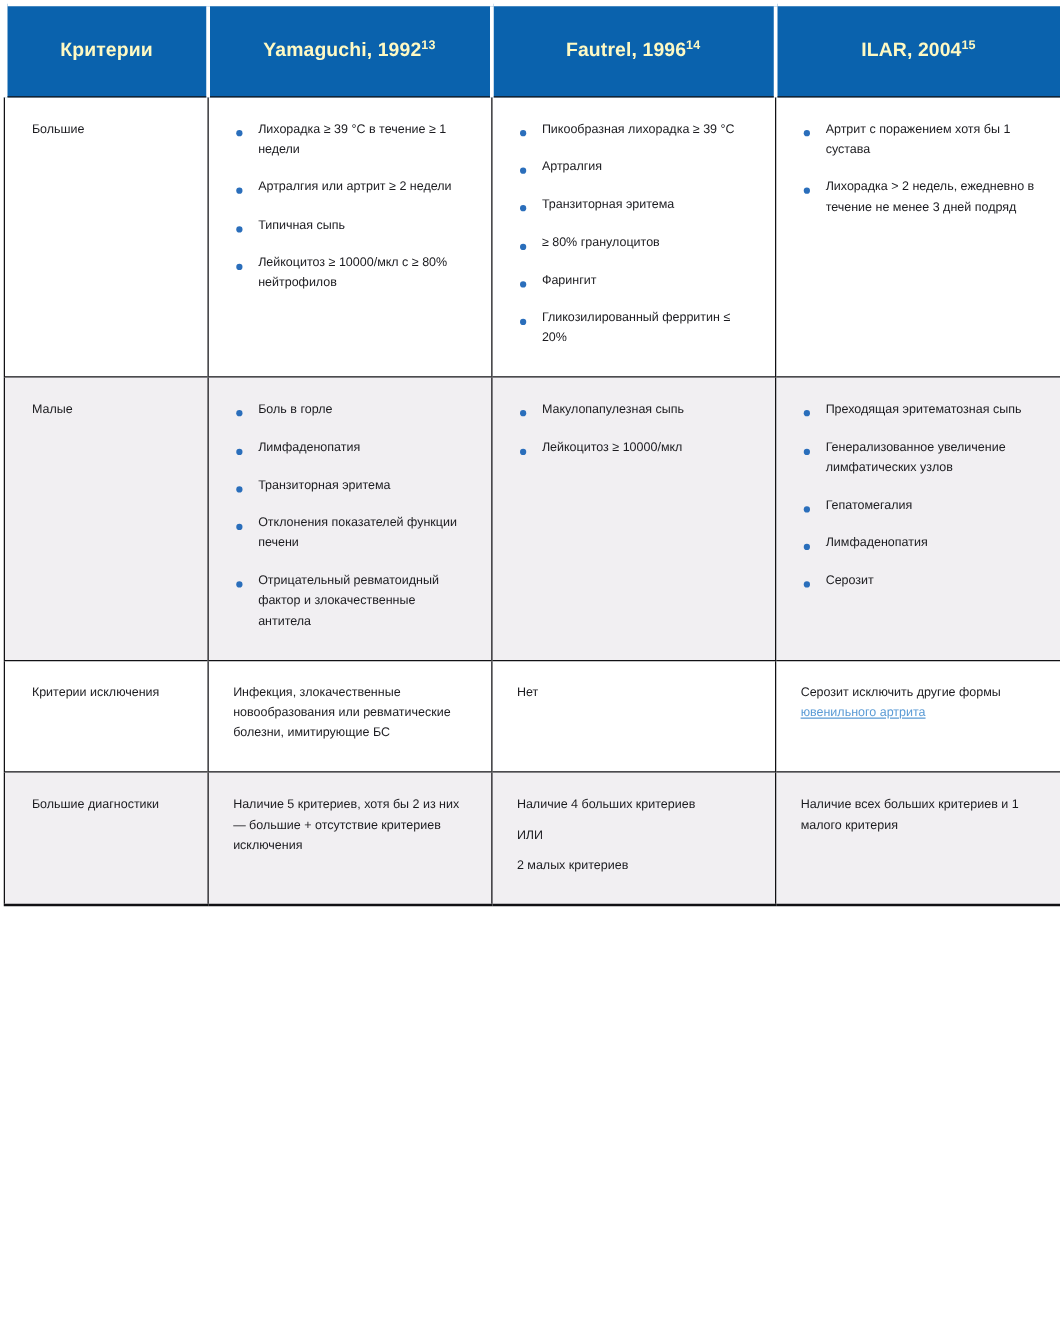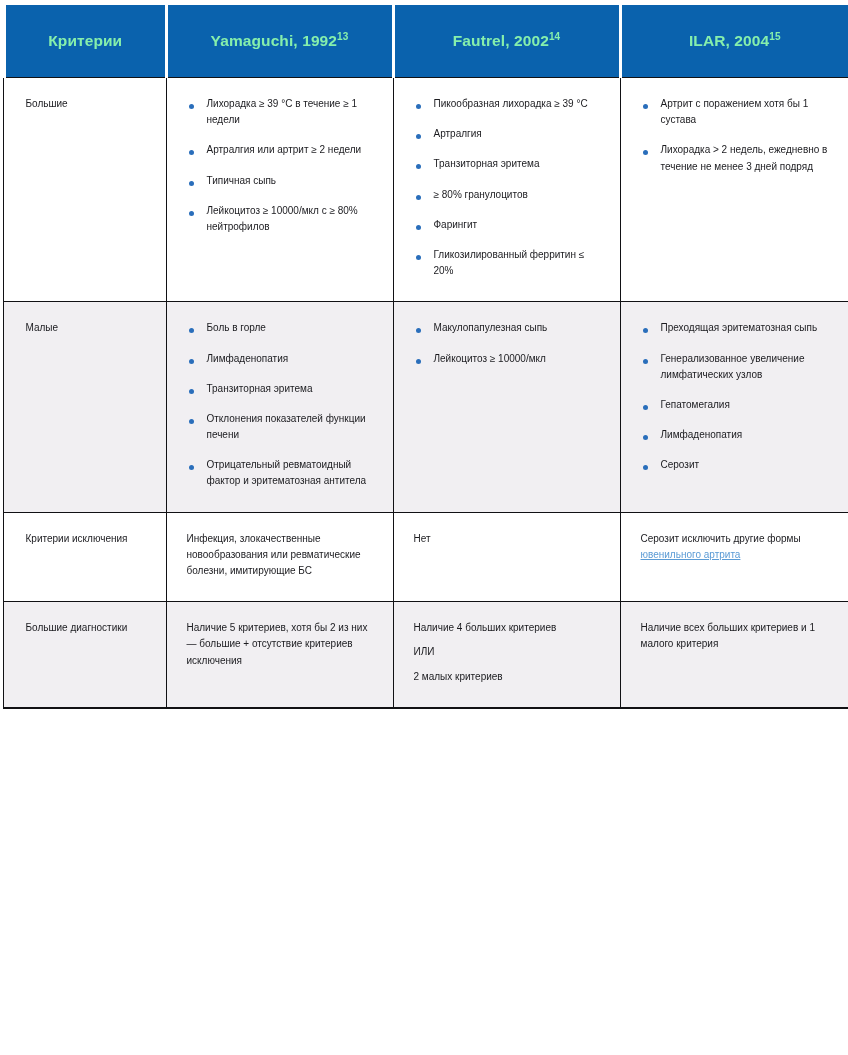--- a/index.html
+++ b/index.html
@@ -24,21 +24,21 @@
 
   table.criteria-table {
     width: 100%;
     border-collapse: collapse;
     table-layout: fixed;
   }
 
   
   thead tr.header-row th {
     background: #0a62ad;
-    color: #86efac;
+    color: #fef9c3;
     font-size: 15.5px;
     font-weight: bold;
     text-align: center;
     vertical-align: middle;
     height: 72px;
     padding: 0 6px;
     border-left: 3px solid #ffffff;
     border-right: 3px solid #ffffff;
     border-top: 5px solid #ffffff;
     border-bottom: 0;
@@ -138,21 +138,21 @@
 
     <thead>
       <tr class="header-row">
         <th>
           <span>Критерии</span><span class="sup"></span>
         </th>
         <th>
           <span>Yamaguchi, 1992</span><span class="sup">13</span>
         </th>
         <th>
-          <span>Fautrel, 2002</span><span class="sup">14</span>
+          <span>Fautrel, 1996</span><span class="sup">14</span>
         </th>
         <th>
           <span>ILAR, 2004</span><span class="sup">15</span>
         </th>
       </tr>
     </thead>
 
     <tbody>
 
       <tr>
@@ -188,21 +188,21 @@
       <tr class="alt">
         <td class="cat-cell">
           <span class="cat-label">Малые</span>
         </td>
         <td>
           <ul class="bullets">
             <li>Боль в горле</li>
             <li>Лимфаденопатия</li>
             <li>Транзиторная эритема</li>
             <li>Отклонения показателей функции печени</li>
-            <li>Отрицательный ревматоидный фактор и эритематозная антитела</li>
+            <li>Отрицательный ревматоидный фактор и злокачественные антитела</li>
           </ul>
         </td>
         <td>
           <ul class="bullets">
             <li>Макулопапулезная сыпь</li>
             <li>Лейкоцитоз ≥ 10000/мкл</li>
           </ul>
         </td>
         <td>
           <ul class="bullets">

